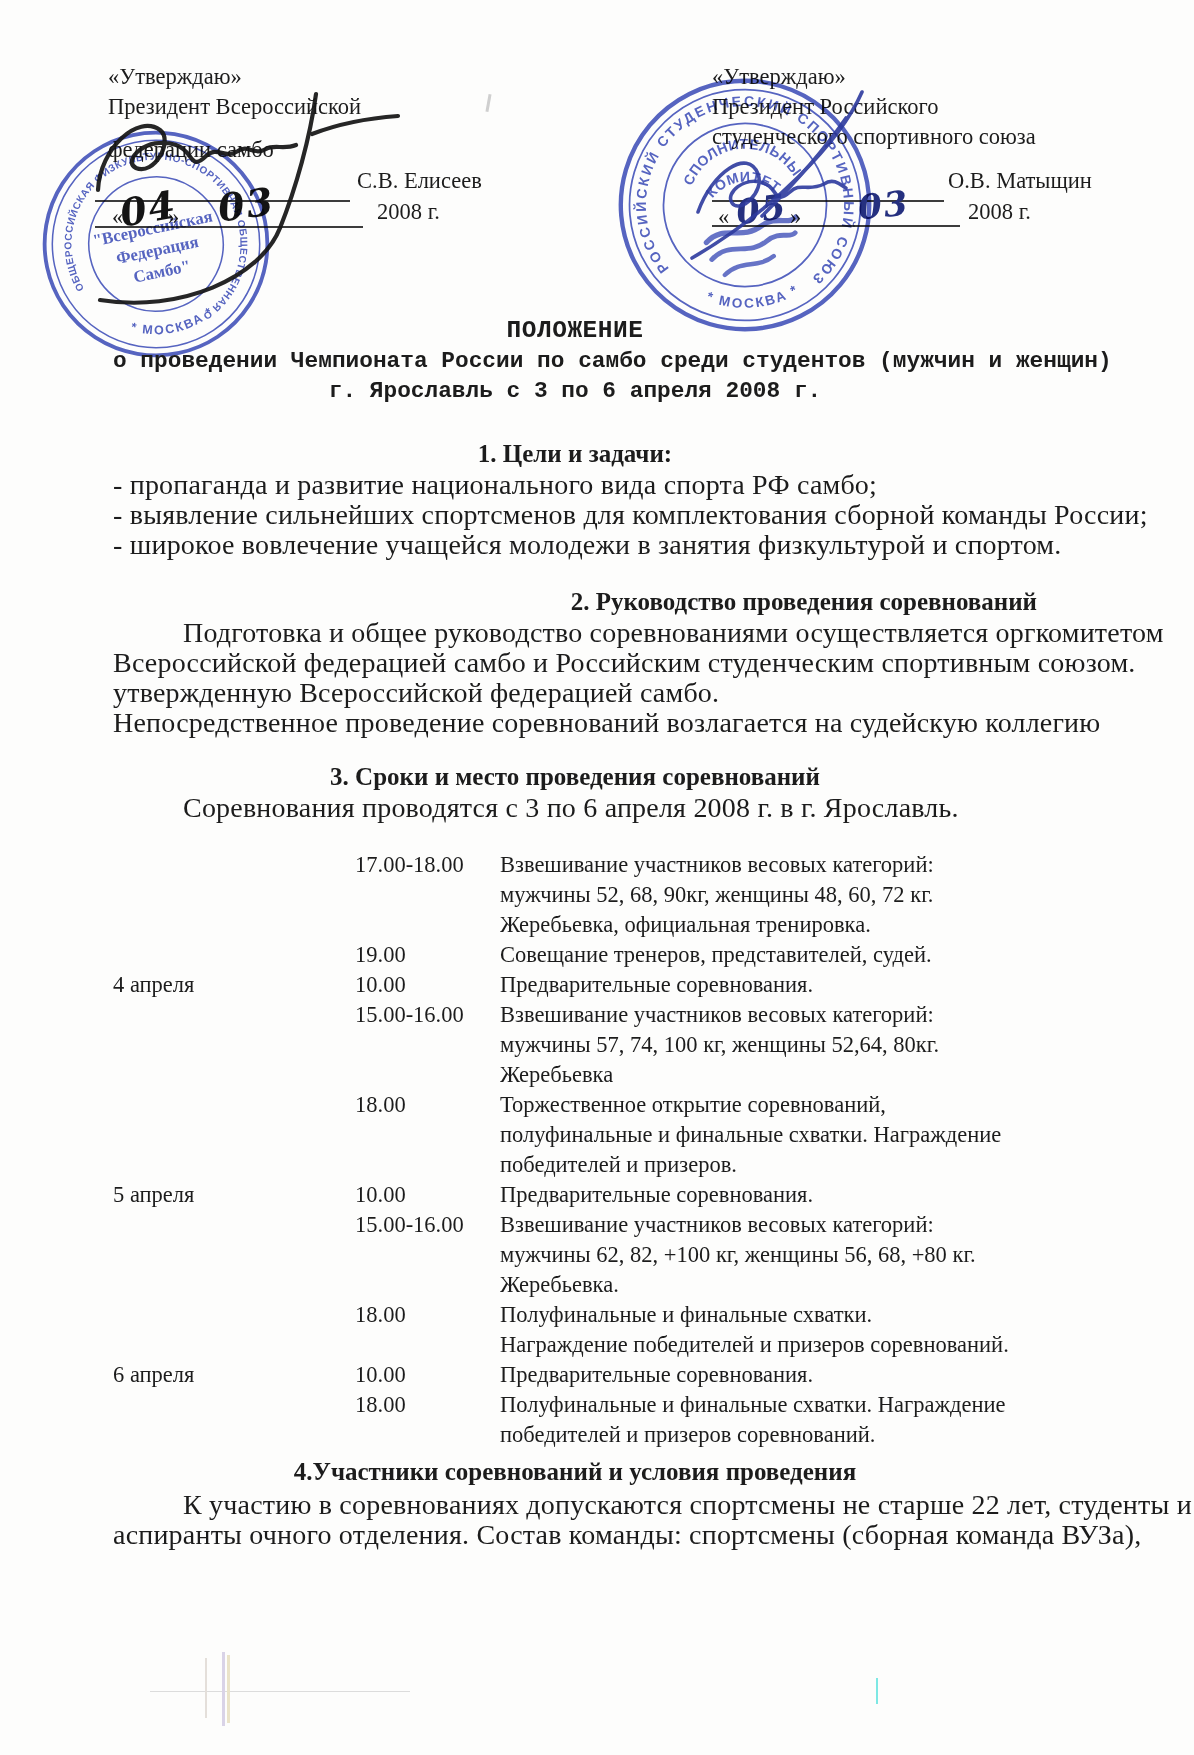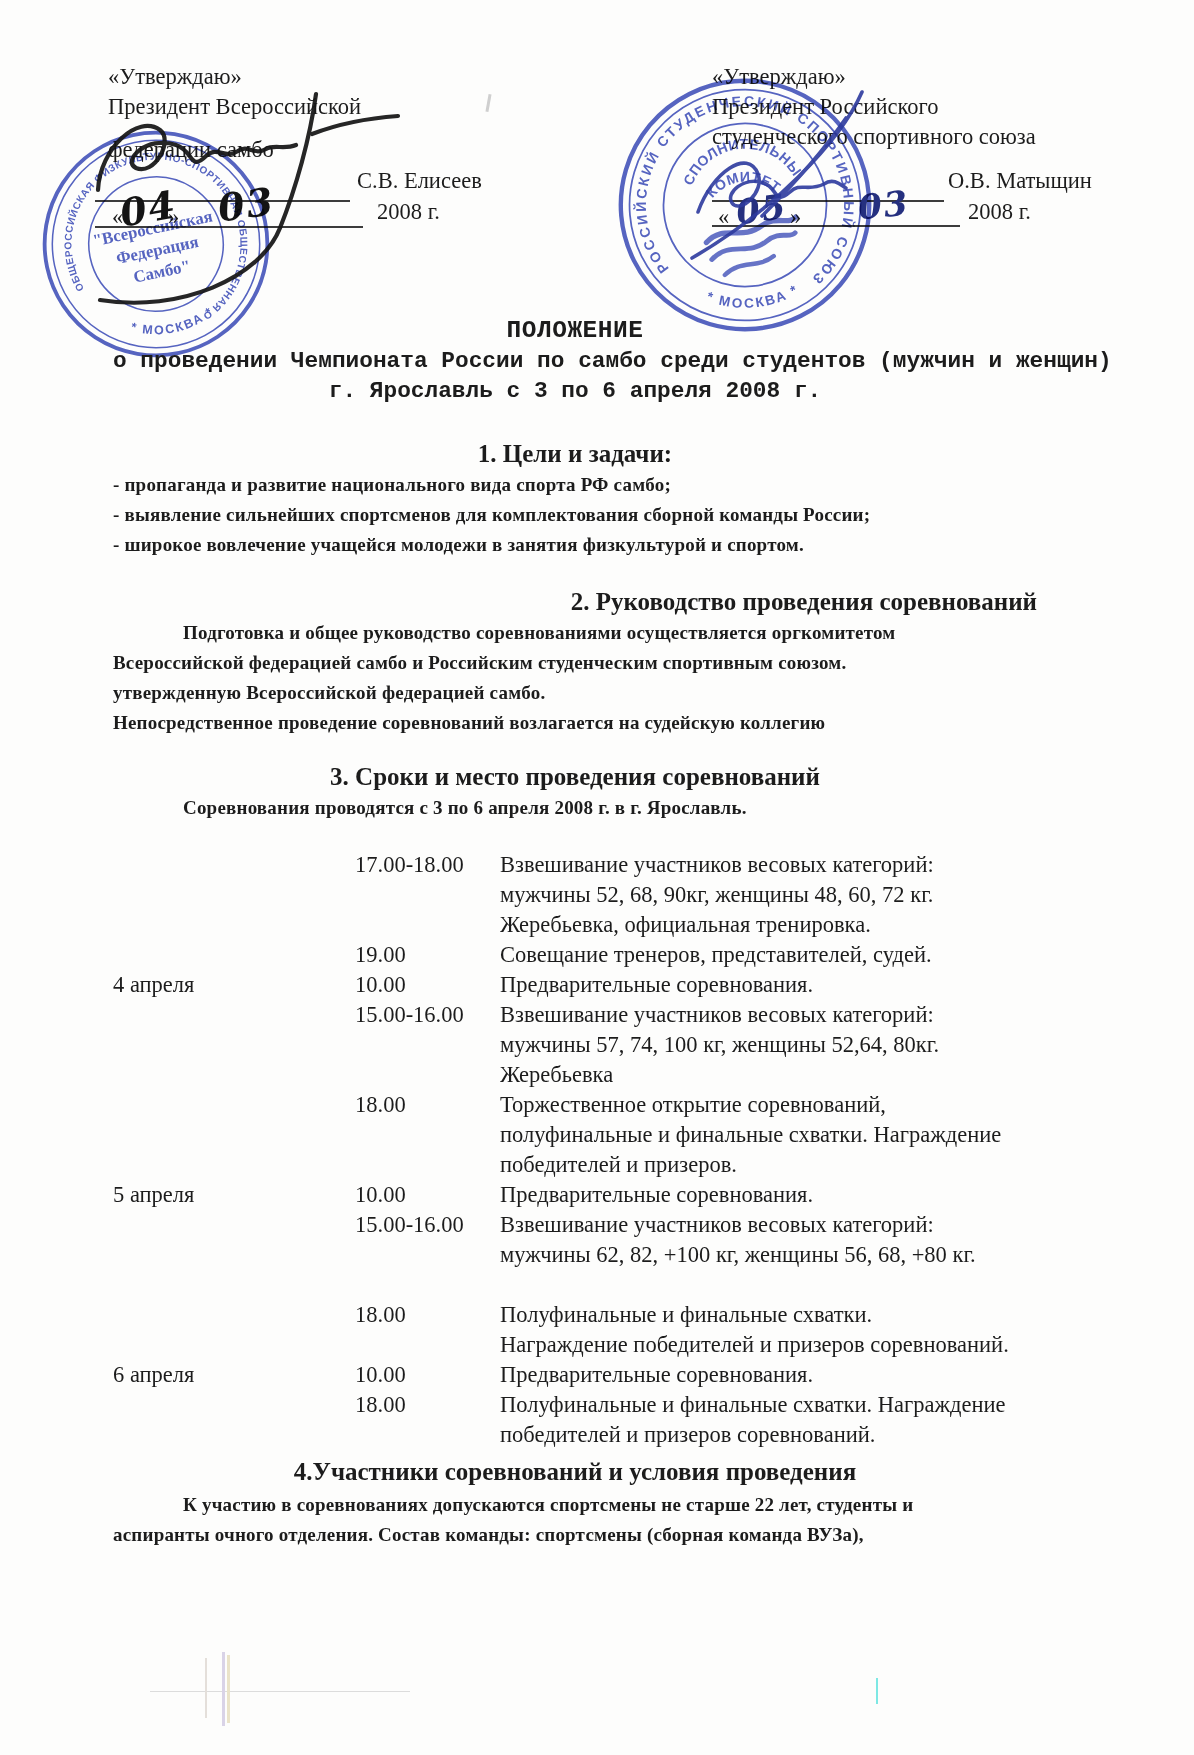--- a/index.html
+++ b/index.html
@@ -1,21 +1,21 @@
 <!DOCTYPE html>
 <html><head>
 <meta charset="utf-8">
 <style>
   html,body{margin:0;padding:0;background:#ffffff;}
   .page{position:relative;width:1194px;height:1755px;background:#fdfdfc;overflow:hidden;
         font-family:"Liberation Serif",serif;color:#1c1c1c;}
   .t{position:absolute;font-size:22.5px;line-height:30px;white-space:nowrap;}
   .h{position:absolute;left:113px;width:924px;text-align:center;font-weight:bold;
      font-size:25px;white-space:nowrap;}
-  .block{position:absolute;left:113px;width:930px;font-size:19px;line-height:30px;letter-spacing:.2px;font-weight:bold;}
+  .block{position:absolute;left:113px;width:930px;font-size:28px;line-height:30px;letter-spacing:.2px;}
   .block div{white-space:nowrap;}
   .indent{text-indent:70px;}
   .titlebox{position:absolute;left:113px;width:924px;text-align:center;font-weight:bold;line-height:30px;font-family:Liberation Mono, monospace;}
   .titlebox .l1{font-size:24.5px;letter-spacing:.5px;}
   .titlebox .l2,.titlebox .l3{font-size:22.8px;white-space:nowrap;}
   .sched{position:absolute;left:113px;top:822px;width:945px;height:640px;font-size:22.5px;}
   .sl{position:absolute;left:0;height:30px;width:945px;}
   .sl span{position:absolute;top:0;white-space:nowrap;}
   .sd{left:0;}
   .stm{left:242px;}
@@ -194,20 +194,23 @@
         <span class="stm">10.00</span>
         <span class="sx">Предварительные соревнования.</span>
       </div>
     <div class="sl" style="top:390px">
         <span class="stm">15.00-16.00</span>
         <span class="sx">Взвешивание участников весовых категорий:</span>
       </div>
     <div class="sl" style="top:420px">
         <span class="sx">мужчины 62, 82, +100 кг, женщины 56, 68, +80 кг.</span>
       </div>
+    <div class="sl" style="top:450px">
+        <span class="sx">Жеребьевка.</span>
+      </div>
     <div class="sl" style="top:480px">
         <span class="stm">18.00</span>
         <span class="sx">Полуфинальные и финальные схватки.</span>
       </div>
     <div class="sl" style="top:510px">
         <span class="sx">Награждение победителей и призеров соревнований.</span>
       </div>
     <div class="sl" style="top:540px">
         <span class="sd">6 апреля</span>
         <span class="stm">10.00</span>

